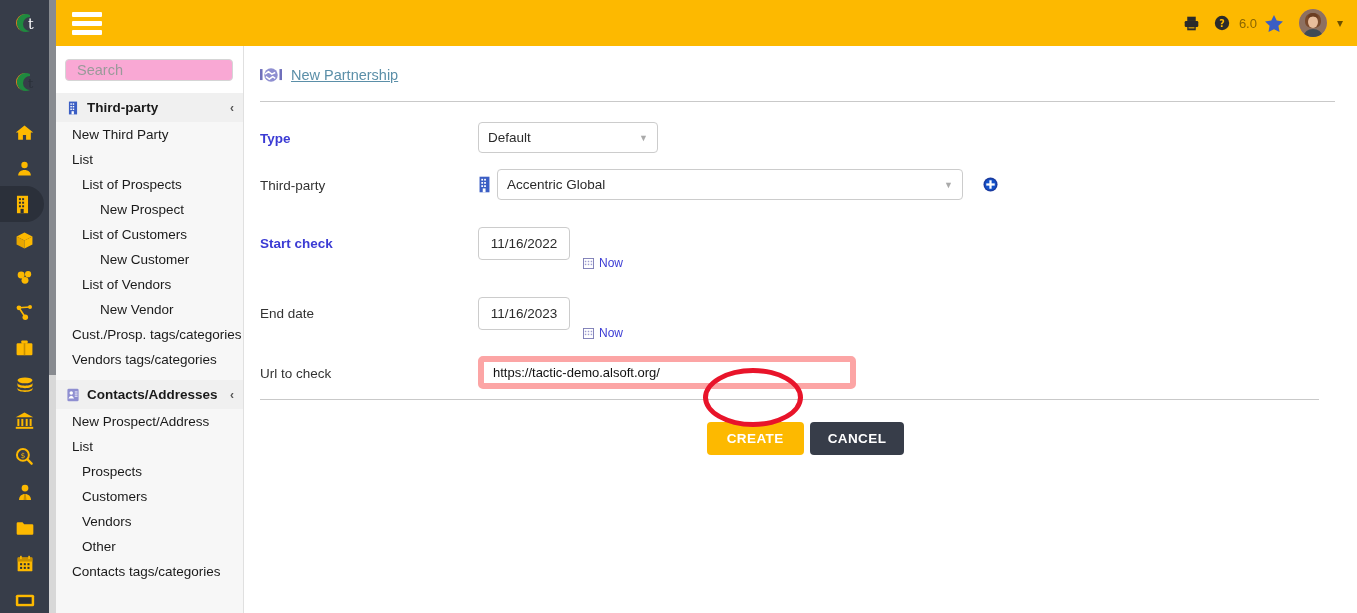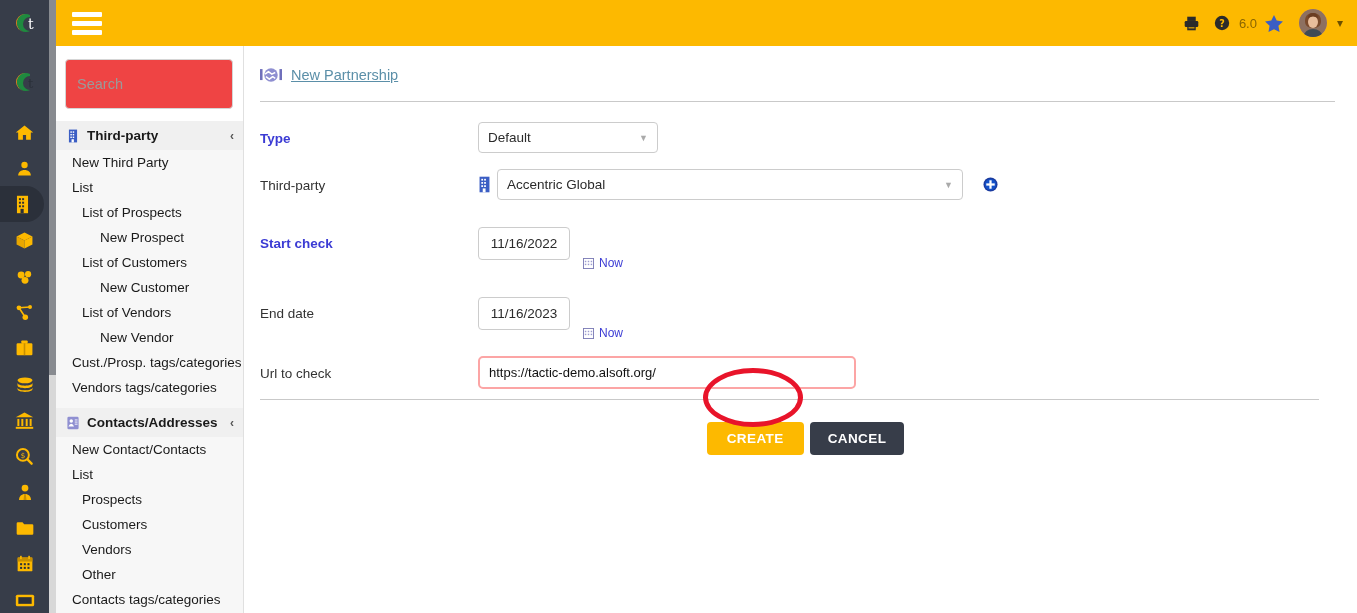--- a/index.html
+++ b/index.html
@@ -143,24 +143,24 @@
     background: #f7f7f7;
     border-right: 1px solid #e0e0e0;
     z-index: 15;
     overflow: hidden;
   }
   .search-wrap {
     padding: 13px 10px 12px 9px;
     background: #ffffff;
   }
   .search-box {
-    height: 50px;
+    height: 22px;
     border: 1px solid #d5d5d5;
     border-radius: 4px;
-    background: #ef4444;
+    background: #f9a8d4;
     display: flex;
     align-items: center;
     padding: 0 9px;
     cursor: text;
   }
   .search-box input {
     border: none;
     outline: none;
     flex: 1;
     font-size: 14.5px;
@@ -307,21 +307,21 @@
     display: block;
   }
   .now-text {
     font-size: 12px;
     color: #3b3bd4;
   }
 
   .url-input {
     width: 378px;
     height: 33px;
-    border: 2px solid #fca5a5;
+    border: 6px solid #fca5a5;
     border-radius: 5px;
     background: #fff;
     padding: 0 9px;
     font-size: 13px;
     color: #111;
     outline: none;
     font-family: "Liberation Sans", sans-serif;
   }
 
   .plus-btn {
@@ -623,21 +623,21 @@
           <rect x="1" y="1" width="16" height="18" rx="2" fill="#8f8fd1"></rect>
           <circle cx="6.5" cy="7" r="2.5" fill="#ffffff"></circle>
           <path d="M2.5 15 q1.5-4 4-4 t4 4z" fill="#ffffff"></path>
           <rect x="11.5" y="5" width="4" height="1.3" fill="#ffffff"></rect>
           <rect x="11.5" y="8" width="4" height="1.3" fill="#ffffff"></rect>
           <rect x="11.5" y="11" width="4" height="1.3" fill="#ffffff"></rect>
         </svg>
         <span class="sec-label">Contacts/Addresses</span>
         <span class="sec-arrow">‹</span>
       </div>
-      <div class="menu-item">New Contact/Contacts</div>
+      <div class="menu-item">New Prospect/Address</div>
       <div class="menu-item">List</div>
       <div class="menu-item lvl2">Prospects</div>
       <div class="menu-item lvl2">Customers</div>
       <div class="menu-item lvl2">Vendors</div>
       <div class="menu-item lvl2">Other</div>
       <div class="menu-item">Contacts tags/categories</div>
     </div>
   </div>
 
   <div class="content">

